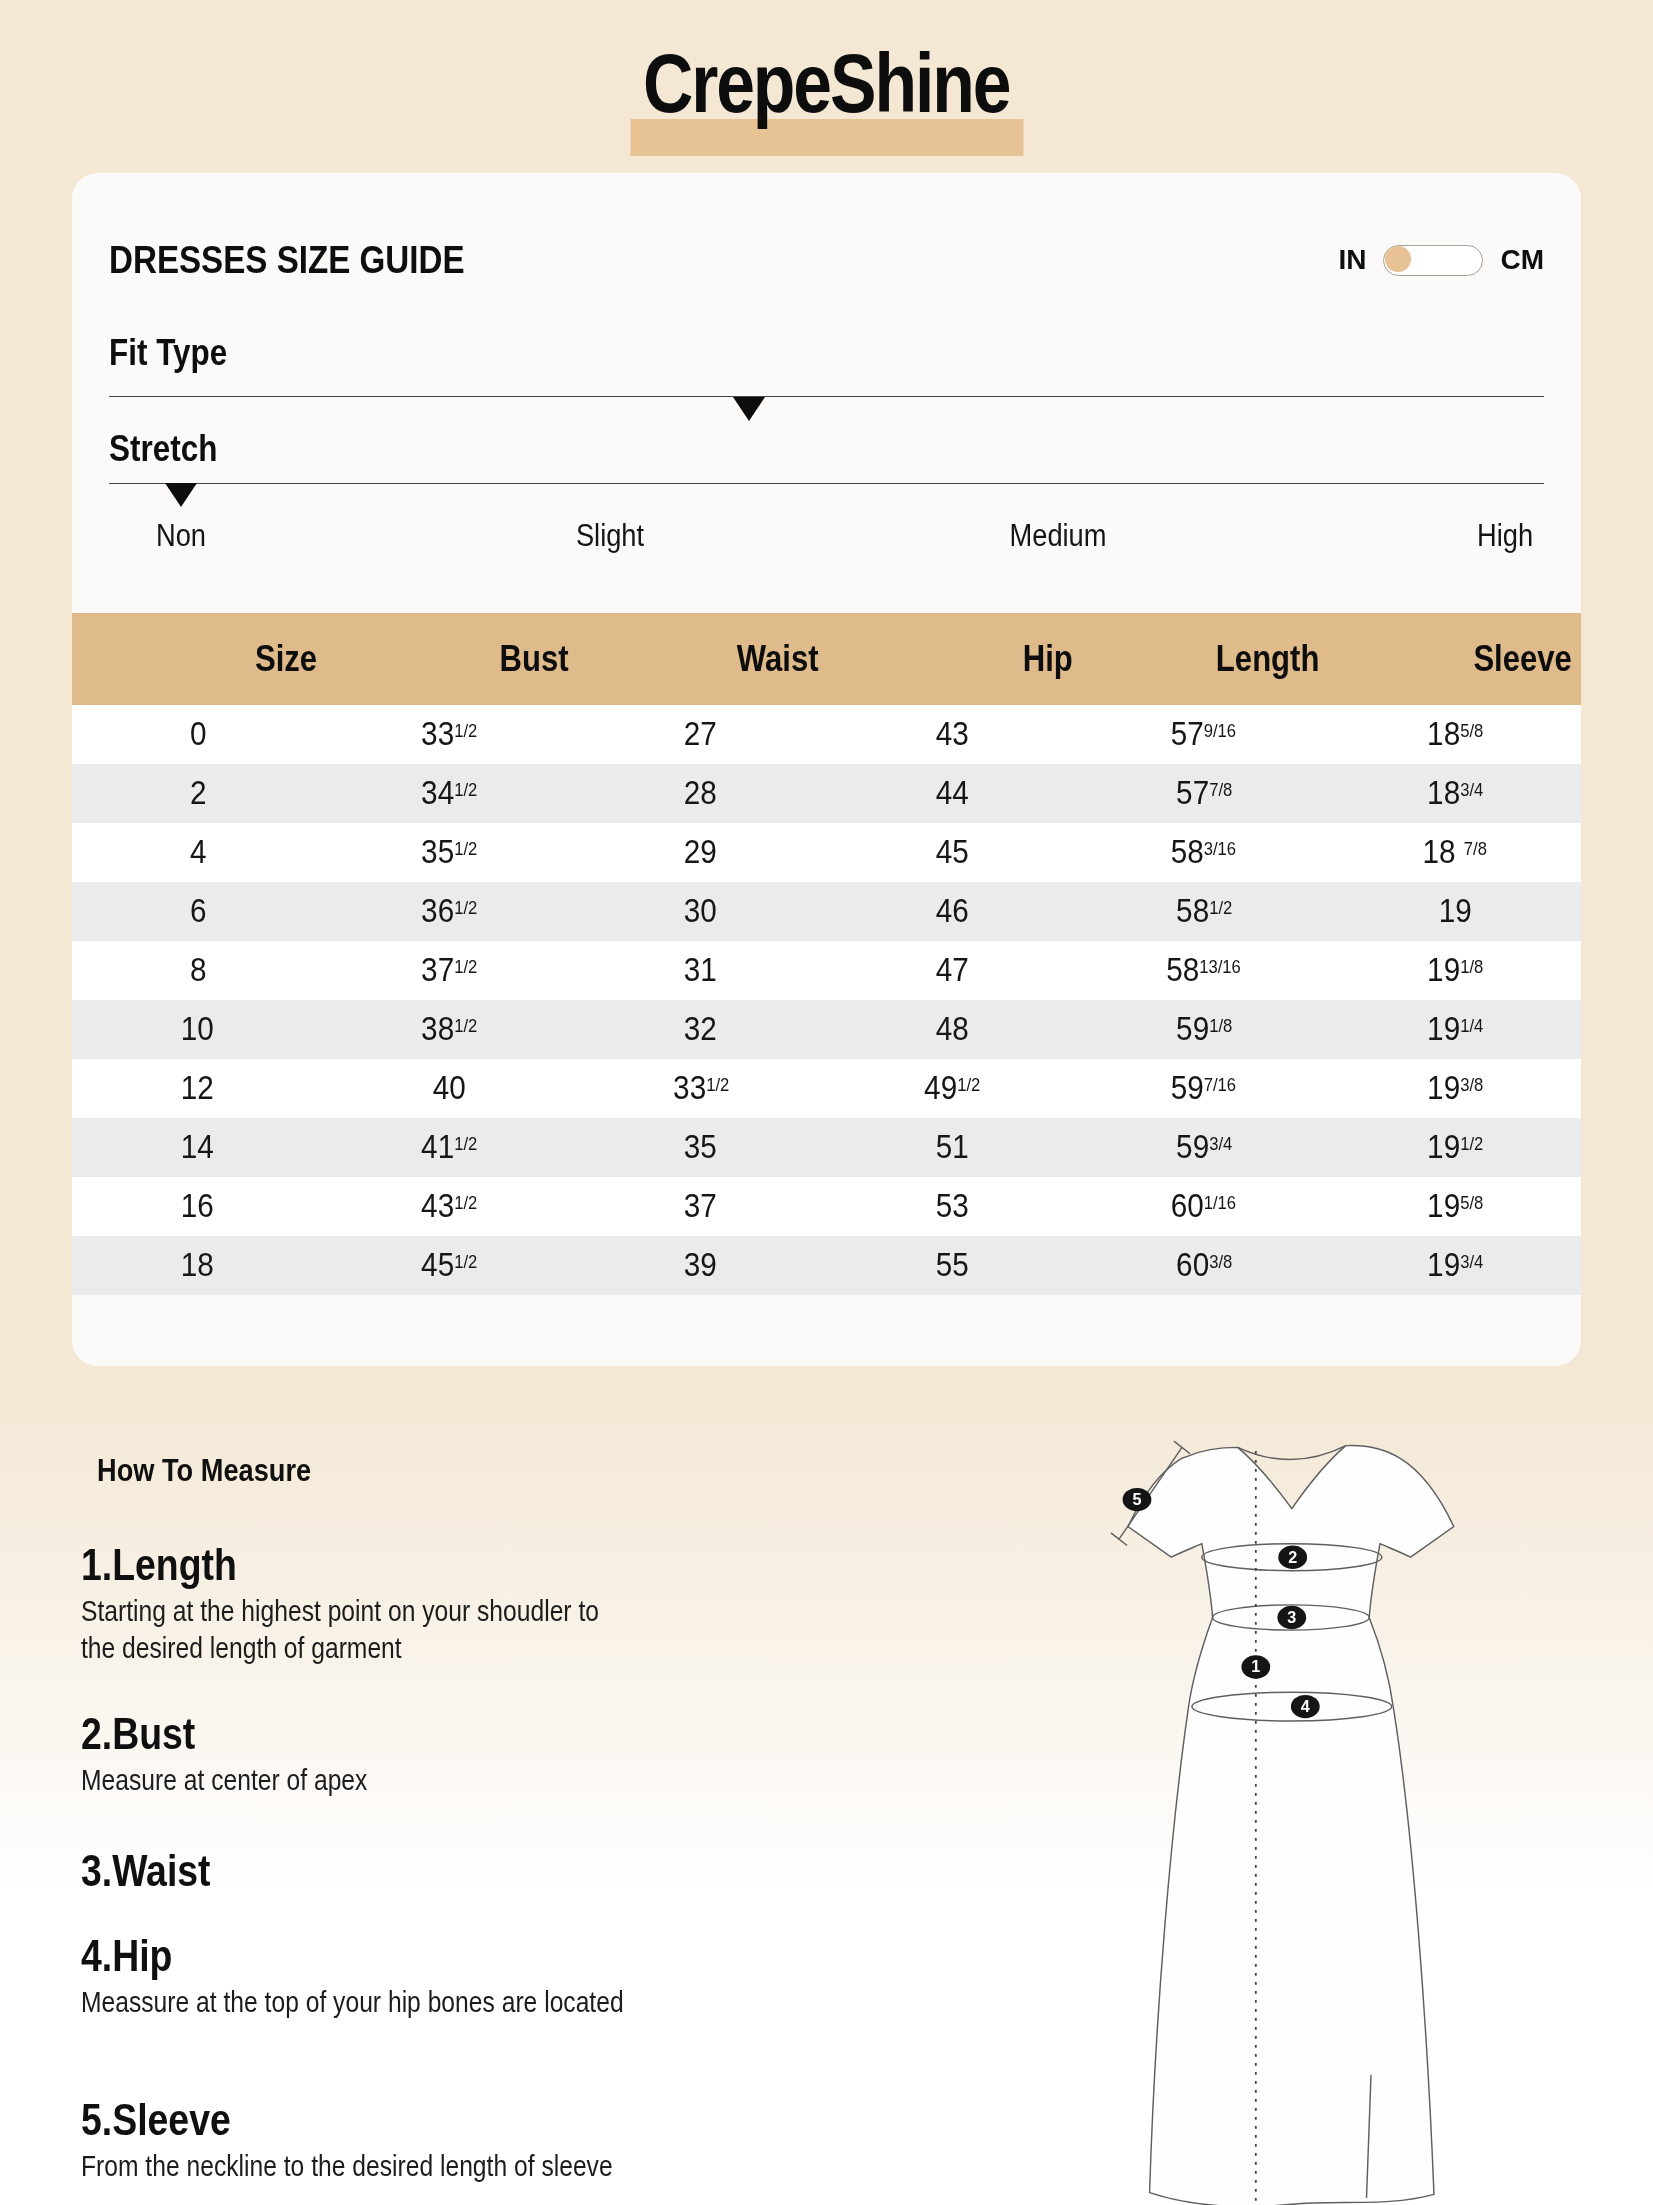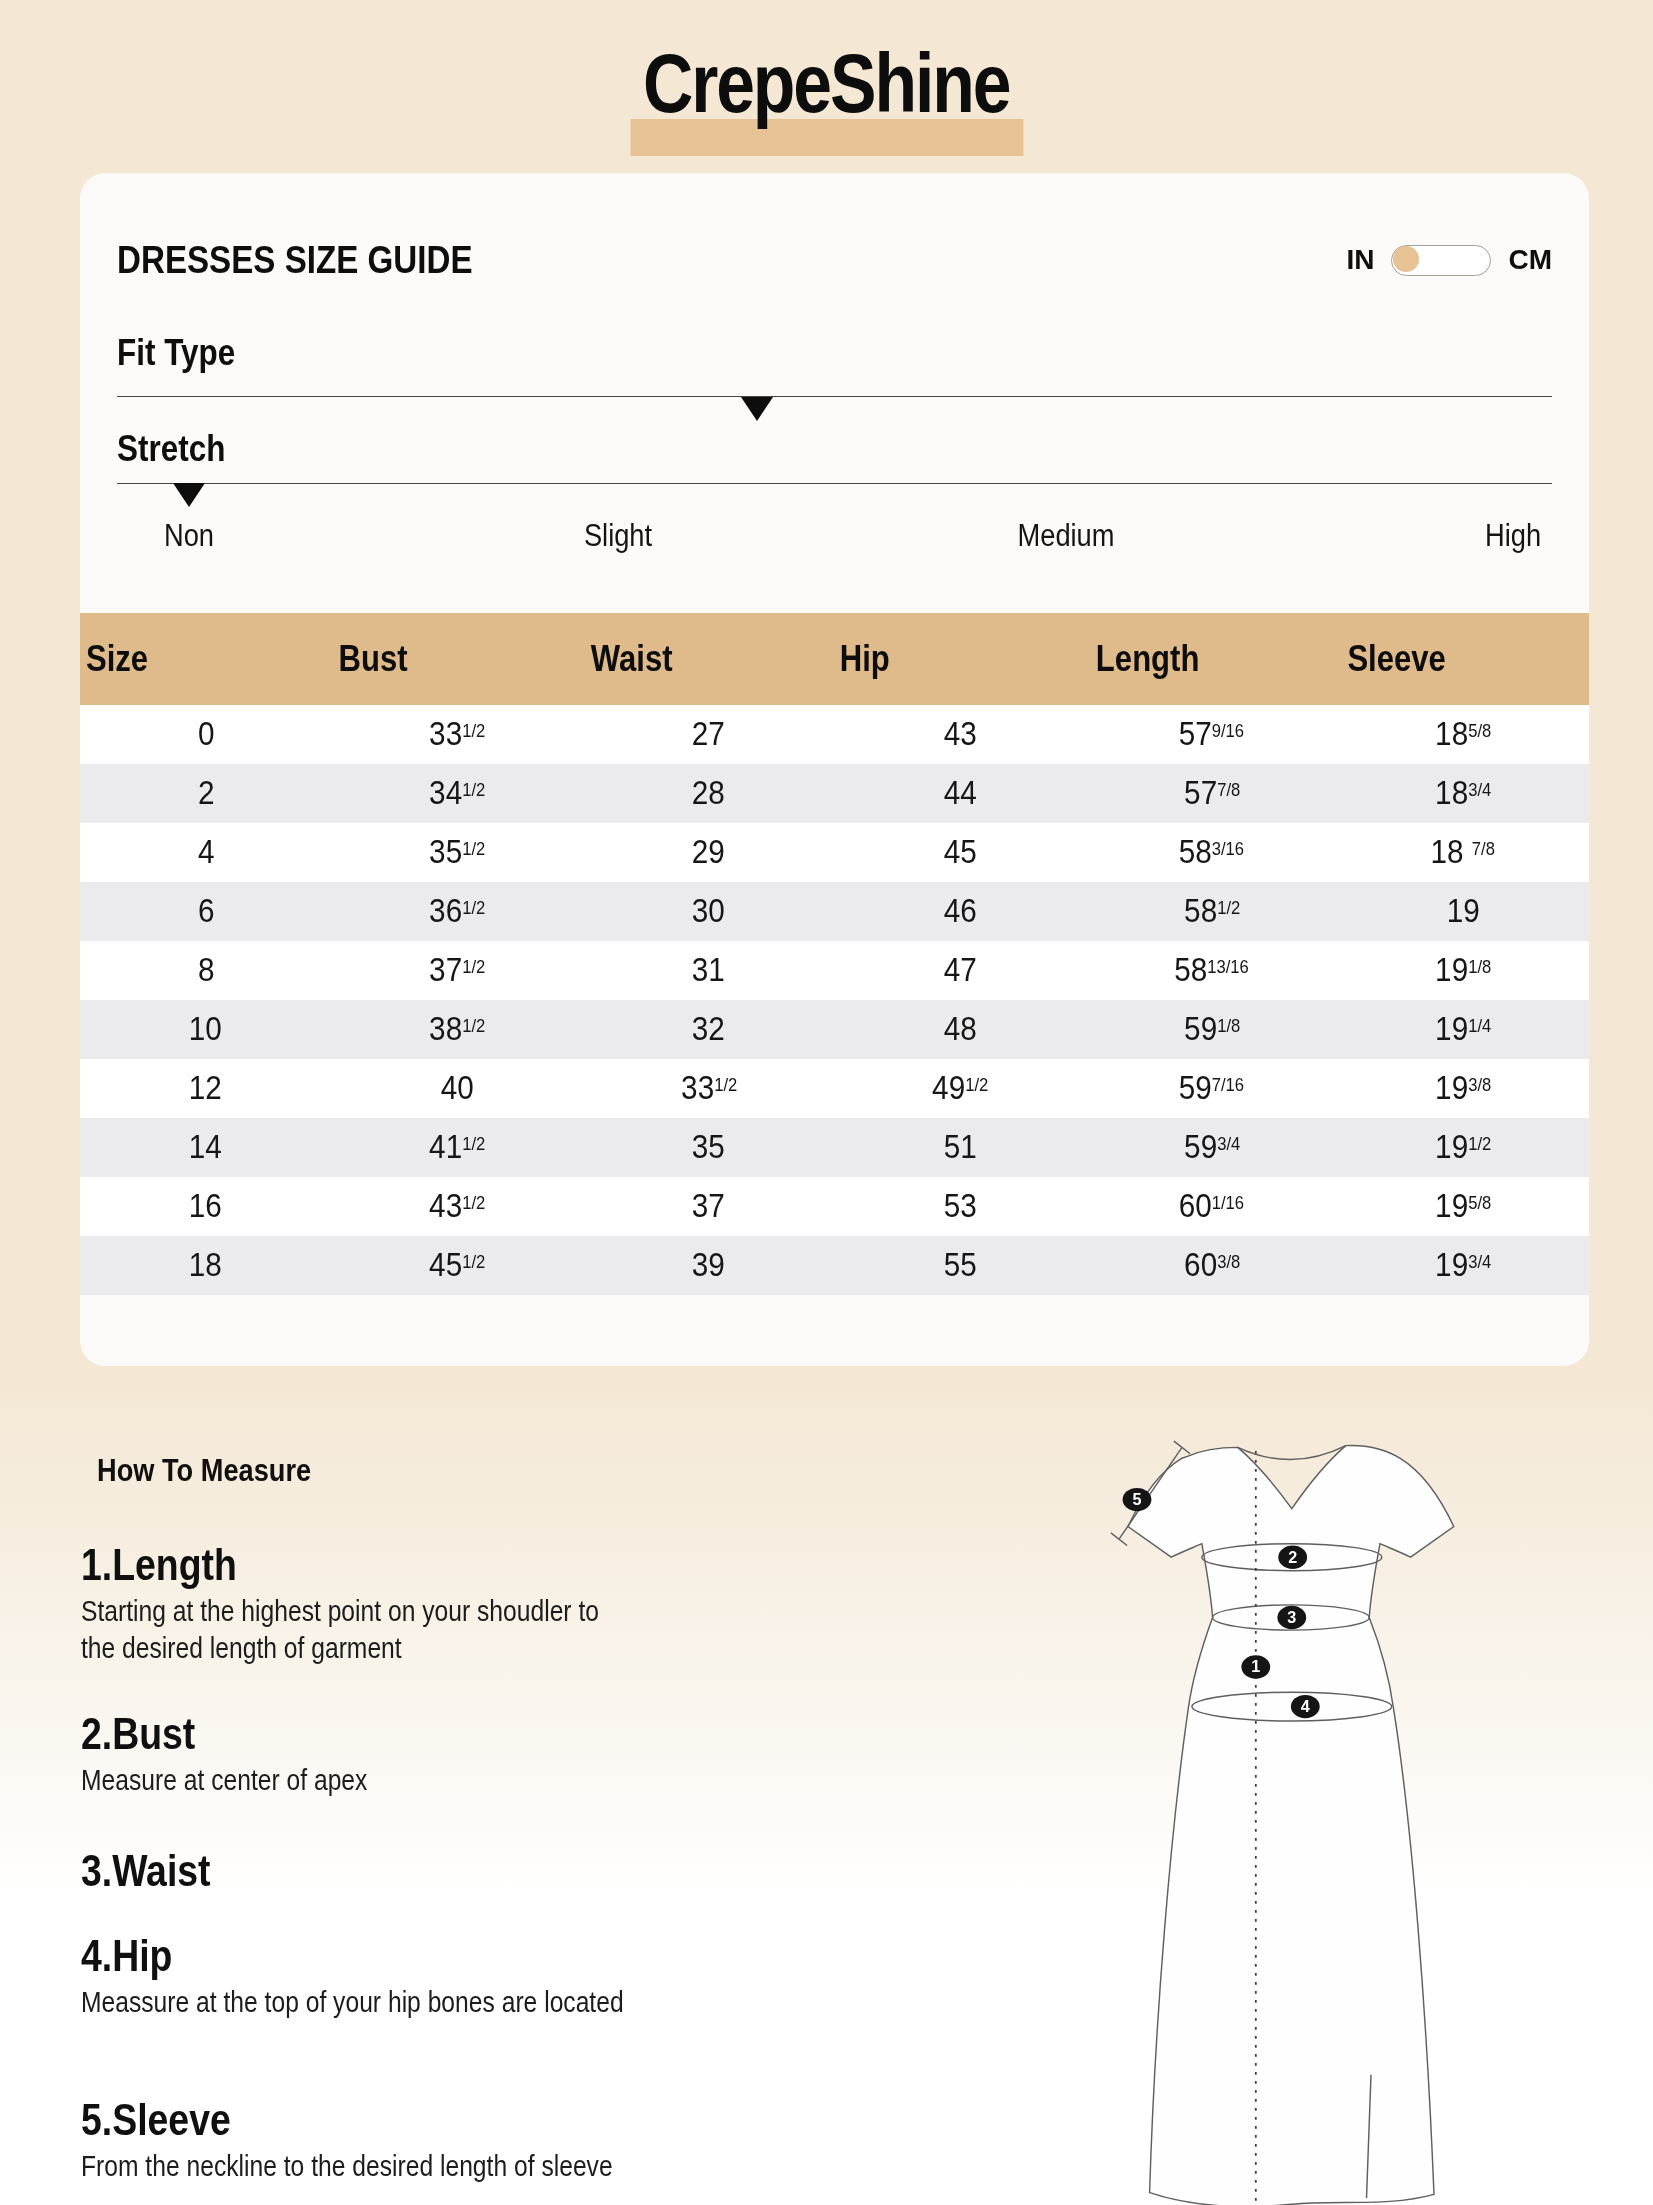--- a/index.html
+++ b/index.html
@@ -8,21 +8,21 @@
     font-family:"Liberation Sans","DejaVu Sans",sans-serif;color:#111;
     background:linear-gradient(180deg,#f4e8d5 0%,#f4e8d5 63%,#f8f2e8 74%,#ffffff 86%,#ffffff 100%);
   }
   
   .logo-wrap{position:absolute;top:0;left:0;right:1px;height:170px;}
   .logo-bar{position:absolute;top:119px;left:50%;transform:translateX(-50%);width:393px;height:37px;background:#e7c294;}
   .logo{position:absolute;top:24px;left:0;right:0;text-align:center;font-size:83px;font-weight:700;letter-spacing:-2.5px;line-height:119px;color:#0d0d0d;}
   .cond-c{display:inline-block;transform:scaleX(0.84);transform-origin:center center;}
   .cond-l{display:inline-block;transform:scaleX(0.85);transform-origin:left center;}
   
-  .card{position:absolute;left:80px;top:173px;width:1509px;height:1193px;background:#fbfaf8;border-radius:25.5px;overflow:hidden;}
+  .card{position:absolute;left:72px;top:173px;width:1509px;height:1193px;background:#fbfaf8;border-radius:25.5px;overflow:hidden;}
   .card-pad{padding:0 37px;}
   .title-row{display:flex;justify-content:space-between;align-items:center;padding-top:59px;height:56px;}
   .title-row h1{margin:0;font-size:39px;font-weight:700;color:#0e0e0e;letter-spacing:0;}
   .unit-toggle{display:flex;align-items:center;gap:17px;}
   .unit-label{font-size:28px;font-weight:700;color:#0e0e0e;}
   .toggle-pill{position:relative;display:inline-block;width:100px;height:31px;background:#ffffff;border:1.7px solid #a5a198;border-radius:17px;box-sizing:border-box;}
   .toggle-knob{position:absolute;left:0.8px;top:0.8px;width:25.5px;height:25.5px;border-radius:50%;background:#e7c294;}
   .section-h{font-size:37px;font-weight:700;line-height:41px;color:#0e0e0e;}
   .sh-fit{margin-top:44px;}
   .sh-stretch{margin-top:31px;}
@@ -30,21 +30,21 @@
   .sl-fit{margin-top:23px;}
   .sl-stretch{margin-top:13.6px;}
   .slider-line{border-top:1.7px solid #464646;height:0;}
   .slider-marker{position:absolute;top:0.8px;width:0;height:0;transform:translateX(-50%);
     border-left:16px solid transparent;border-right:16px solid transparent;border-top:24px solid #0d0d0d;}
   .slider-labels{position:relative;height:36px;margin-top:34px;}
   .slider-labels span{position:absolute;top:0;transform:translateX(-50%) scaleX(0.88);font-size:31px;color:#141414;white-space:nowrap;}
   
   .table{margin-top:59px;}
   .thead{display:flex;height:92px;background:#dfbb8c;align-items:center;}
-  .th{flex:1;text-align:left;font-size:37px;font-weight:700;color:#0d0d0d;}
+  .th{flex:1;text-align:right;font-size:37px;font-weight:700;color:#0d0d0d;}
   .tr{display:flex;height:59px;align-items:center;background:#ffffff;}
   .tr:nth-child(even){background:#ebebed;}
   .td{flex:1;text-align:center;font-size:33px;color:#161616;}
   .num{display:inline-block;transform:scaleX(0.9);white-space:nowrap;}
   .frac{font-size:0.56em;vertical-align:0.42em;}
   
   .measure{position:absolute;left:81px;top:1429px;width:1011px;}
   .measure h2{margin:16px;font-size:32px;font-weight:700;line-height:51px;color:#101010;}
   .mi-h{font-size:44px;font-weight:700;line-height:41px;color:#101010;}
   .mi-d{font-size:29px;line-height:37px;margin-top:8px;color:#1c1c1c;}

